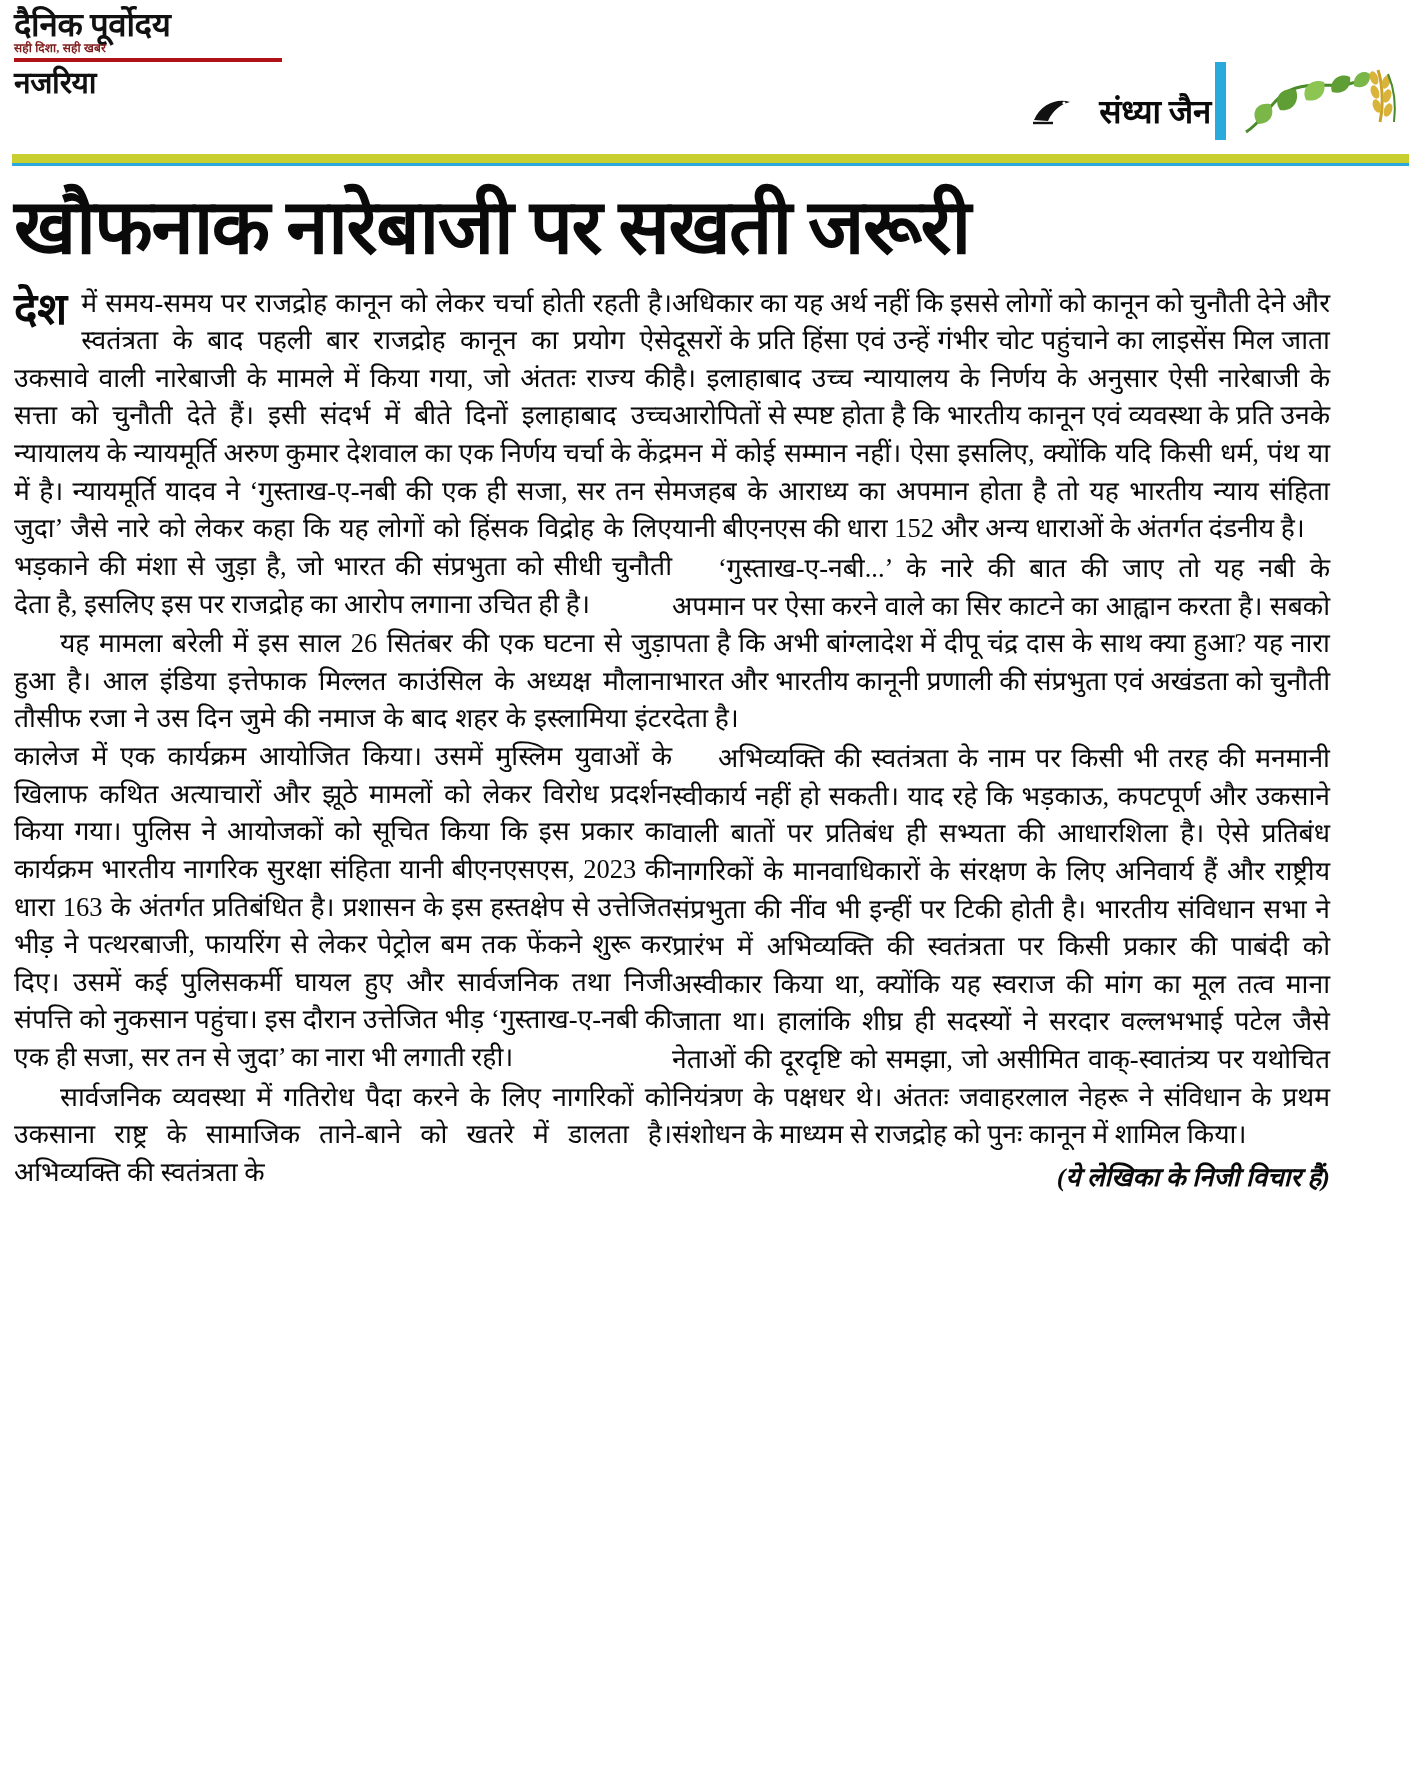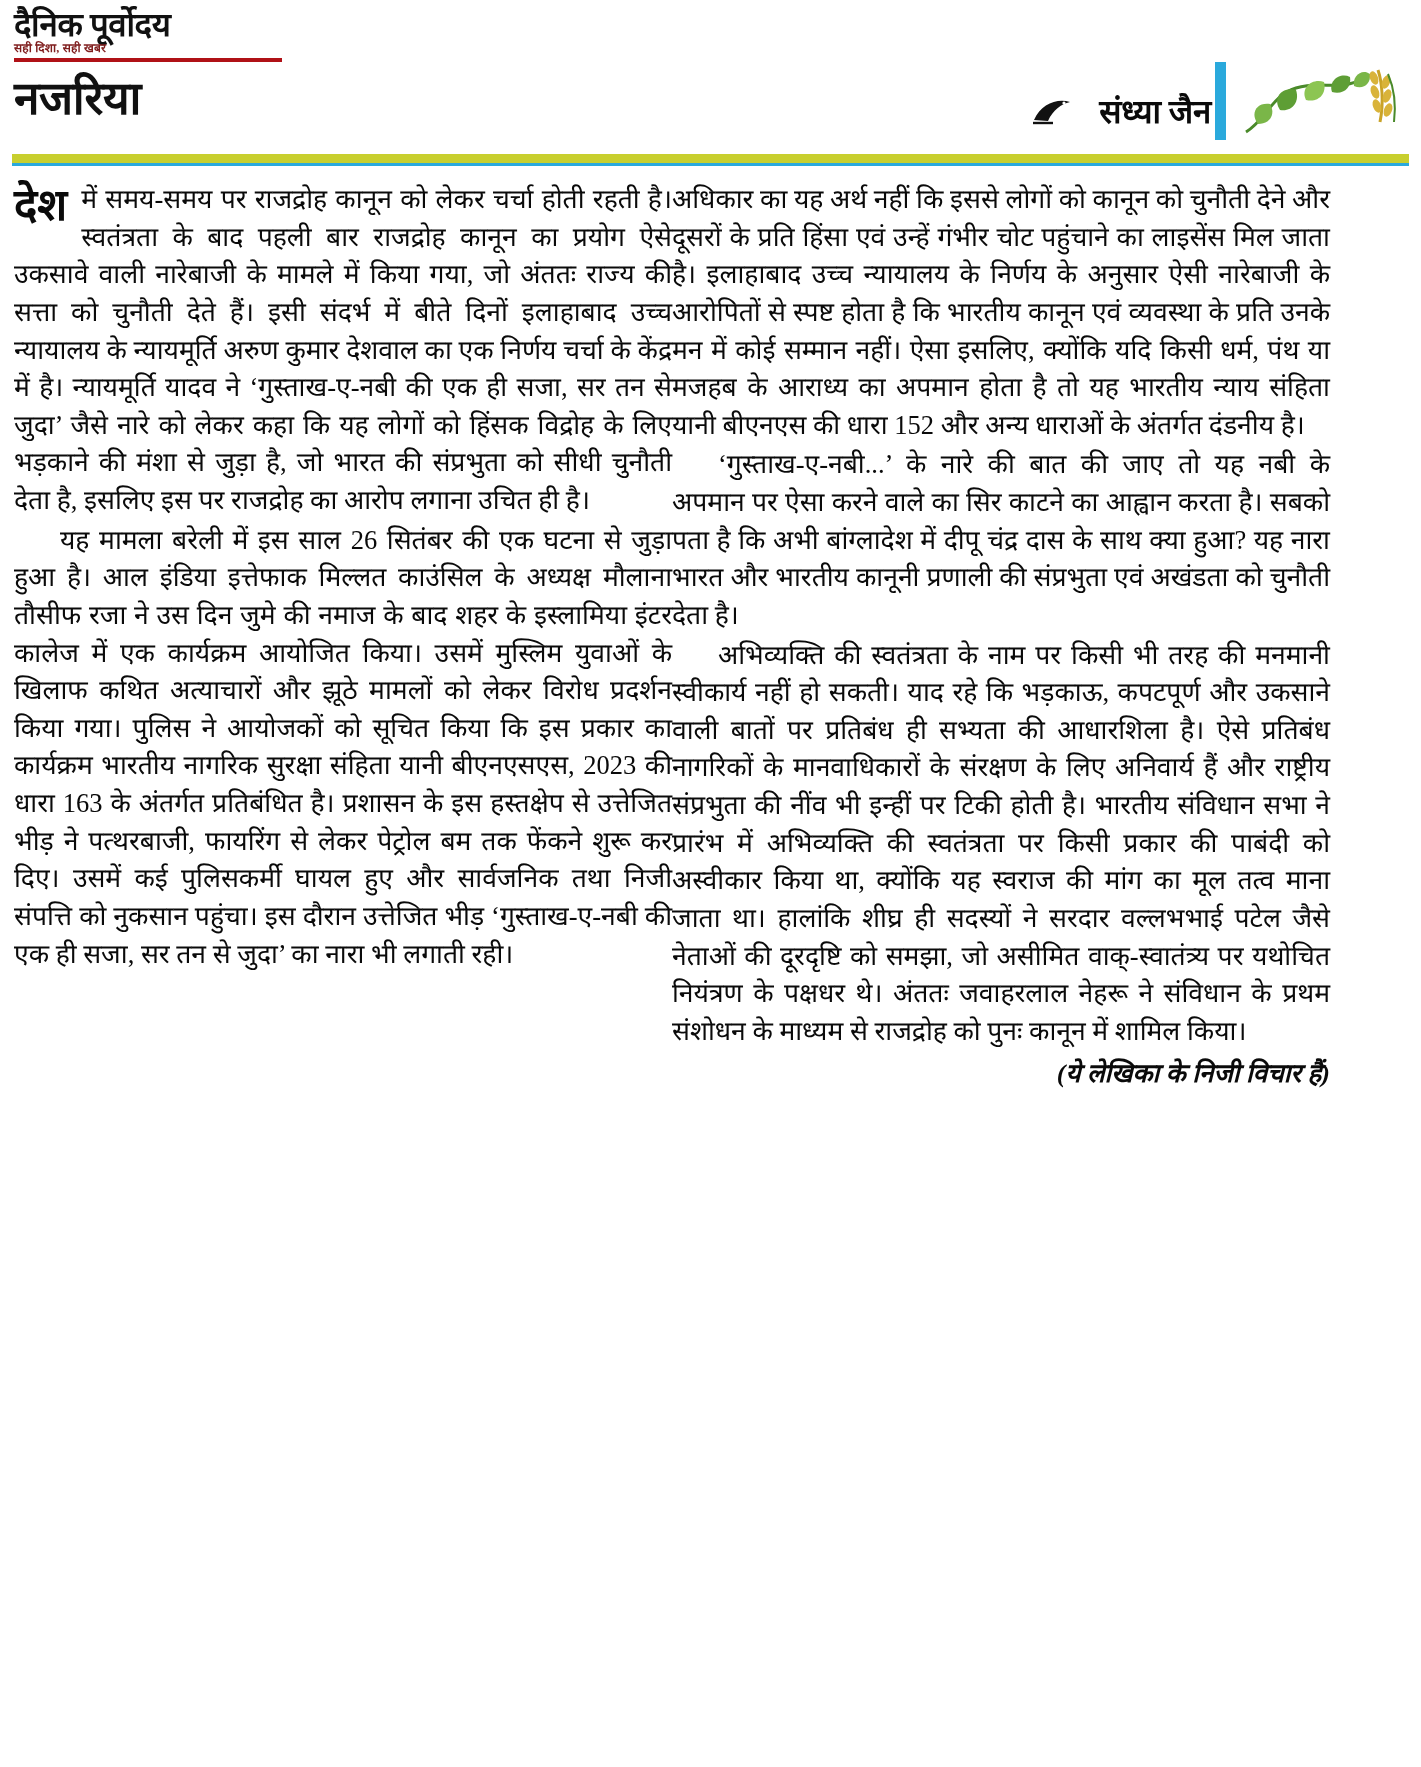--- a/index.html
+++ b/index.html
@@ -56,23 +56,23 @@
   }
   .brand-rule {
     height: 4px;
     background: #b01117;
     margin-top: 2px;
     width: 268px;
   }
   .section-name {
     font-family: "Liberation Serif", serif;
     font-weight: bold;
-    font-size: 46px;
+    font-size: 30px;
     line-height: 1;
-    margin-top: 14px;
+    margin-top: 6px;
     color: #111;
     letter-spacing: -0.5px;
   }
 
   .byline {
     position: absolute;
     right: 210px;
     top: 88px;
     display: flex;
     align-items: center;
@@ -218,29 +218,31 @@
           </g>
           <path d="M158 60 C160 44, 158 26, 152 12" stroke="#4a8a2a" stroke-width="2" fill="none"></path>
         </svg>
       </div>
     </div>
 
   </div>
 
   <div class="rule-double"></div>
 
+  <h1 class="headline">खौफनाक नारेबाजी पर सखती जरूरी</h1>
 
   <div class="columns">
 
     <div class="col">
       <p class="noindent">
         <span class="dropcap-word">देश</span>
         <span>में समय-समय पर राजद्रोह कानून को लेकर चर्चा होती रहती है। स्वतंत्रता के बाद पहली बार राजद्रोह कानून का प्रयोग ऐसे उकसावे वाली नारेबाजी के मामले में किया गया, जो अंततः राज्य की सत्ता को चुनौती देते हैं। इसी संदर्भ में बीते दिनों इलाहाबाद उच्च न्यायालय के न्यायमूर्ति अरुण कुमार देशवाल का एक निर्णय चर्चा के केंद्र में है। न्यायमूर्ति यादव ने ‘गुस्ताख-ए-नबी की एक ही सजा, सर तन से जुदा’ जैसे नारे को लेकर कहा कि यह लोगों को हिंसक विद्रोह के लिए भड़काने की मंशा से जुड़ा है, जो भारत की संप्रभुता को सीधी चुनौती देता है, इसलिए इस पर राजद्रोह का आरोप लगाना उचित ही है।</span>
       </p>
       <p>यह मामला बरेली में इस साल 26 सितंबर की एक घटना से जुड़ा हुआ है। आल इंडिया इत्तेफाक मिल्लत काउंसिल के अध्यक्ष मौलाना तौसीफ रजा ने उस दिन जुमे की नमाज के बाद शहर के इस्लामिया इंटर कालेज में एक कार्यक्रम आयोजित किया। उसमें मुस्लिम युवाओं के खिलाफ कथित अत्याचारों और झूठे मामलों को लेकर विरोध प्रदर्शन किया गया। पुलिस ने आयोजकों को सूचित किया कि इस प्रकार का कार्यक्रम भारतीय नागरिक सुरक्षा संहिता यानी बीएनएसएस, 2023 की धारा 163 के अंतर्गत प्रतिबंधित है। प्रशासन के इस हस्तक्षेप से उत्तेजित भीड़ ने पत्थरबाजी, फायरिंग से लेकर पेट्रोल बम तक फेंकने शुरू कर दिए। उसमें कई पुलिसकर्मी घायल हुए और सार्वजनिक तथा निजी संपत्ति को नुकसान पहुंचा। इस दौरान उत्तेजित भीड़ ‘गुस्ताख-ए-नबी की एक ही सजा, सर तन से जुदा’ का नारा भी लगाती रही।</p>
+      <p>सार्वजनिक व्यवस्था में गतिरोध पैदा करने के लिए नागरिकों को उकसाना राष्ट्र के सामाजिक ताने-बाने को खतरे में डालता है। अभिव्यक्ति की स्वतंत्रता के</p>
     </div>
 
     <div class="col">
       <p class="noindent">अधिकार का यह अर्थ नहीं कि इससे लोगों को कानून को चुनौती देने और दूसरों के प्रति हिंसा एवं उन्हें गंभीर चोट पहुंचाने का लाइसेंस मिल जाता है। इलाहाबाद उच्च न्यायालय के निर्णय के अनुसार ऐसी नारेबाजी के आरोपितों से स्पष्ट होता है कि भारतीय कानून एवं व्यवस्था के प्रति उनके मन में कोई सम्मान नहीं। ऐसा इसलिए, क्योंकि यदि किसी धर्म, पंथ या मजहब के आराध्य का अपमान होता है तो यह भारतीय न्याय संहिता यानी बीएनएस की धारा 152 और अन्य धाराओं के अंतर्गत दंडनीय है।</p>
       <p>‘गुस्ताख-ए-नबी...’ के नारे की बात की जाए तो यह नबी के अपमान पर ऐसा करने वाले का सिर काटने का आह्वान करता है। सबको पता है कि अभी बांग्लादेश में दीपू चंद्र दास के साथ क्या हुआ? यह नारा भारत और भारतीय कानूनी प्रणाली की संप्रभुता एवं अखंडता को चुनौती देता है।</p>
       <p>अभिव्यक्ति की स्वतंत्रता के नाम पर किसी भी तरह की मनमानी स्वीकार्य नहीं हो सकती। याद रहे कि भड़काऊ, कपटपूर्ण और उकसाने वाली बातों पर प्रतिबंध ही सभ्यता की आधारशिला है। ऐसे प्रतिबंध नागरिकों के मानवाधिकारों के संरक्षण के लिए अनिवार्य हैं और राष्ट्रीय संप्रभुता की नींव भी इन्हीं पर टिकी होती है। भारतीय संविधान सभा ने प्रारंभ में अभिव्यक्ति की स्वतंत्रता पर किसी प्रकार की पाबंदी को अस्वीकार किया था, क्योंकि यह स्वराज की मांग का मूल तत्व माना जाता था। हालांकि शीघ्र ही सदस्यों ने सरदार वल्लभभाई पटेल जैसे नेताओं की दूरदृष्टि को समझा, जो असीमित वाक्-स्वातंत्र्य पर यथोचित नियंत्रण के पक्षधर थे। अंततः जवाहरलाल नेहरू ने संविधान के प्रथम संशोधन के माध्यम से राजद्रोह को पुनः कानून में शामिल किया।</p>
       <div class="credit">(ये लेखिका के निजी विचार हैं)</div>
     </div>
 
   </div>

